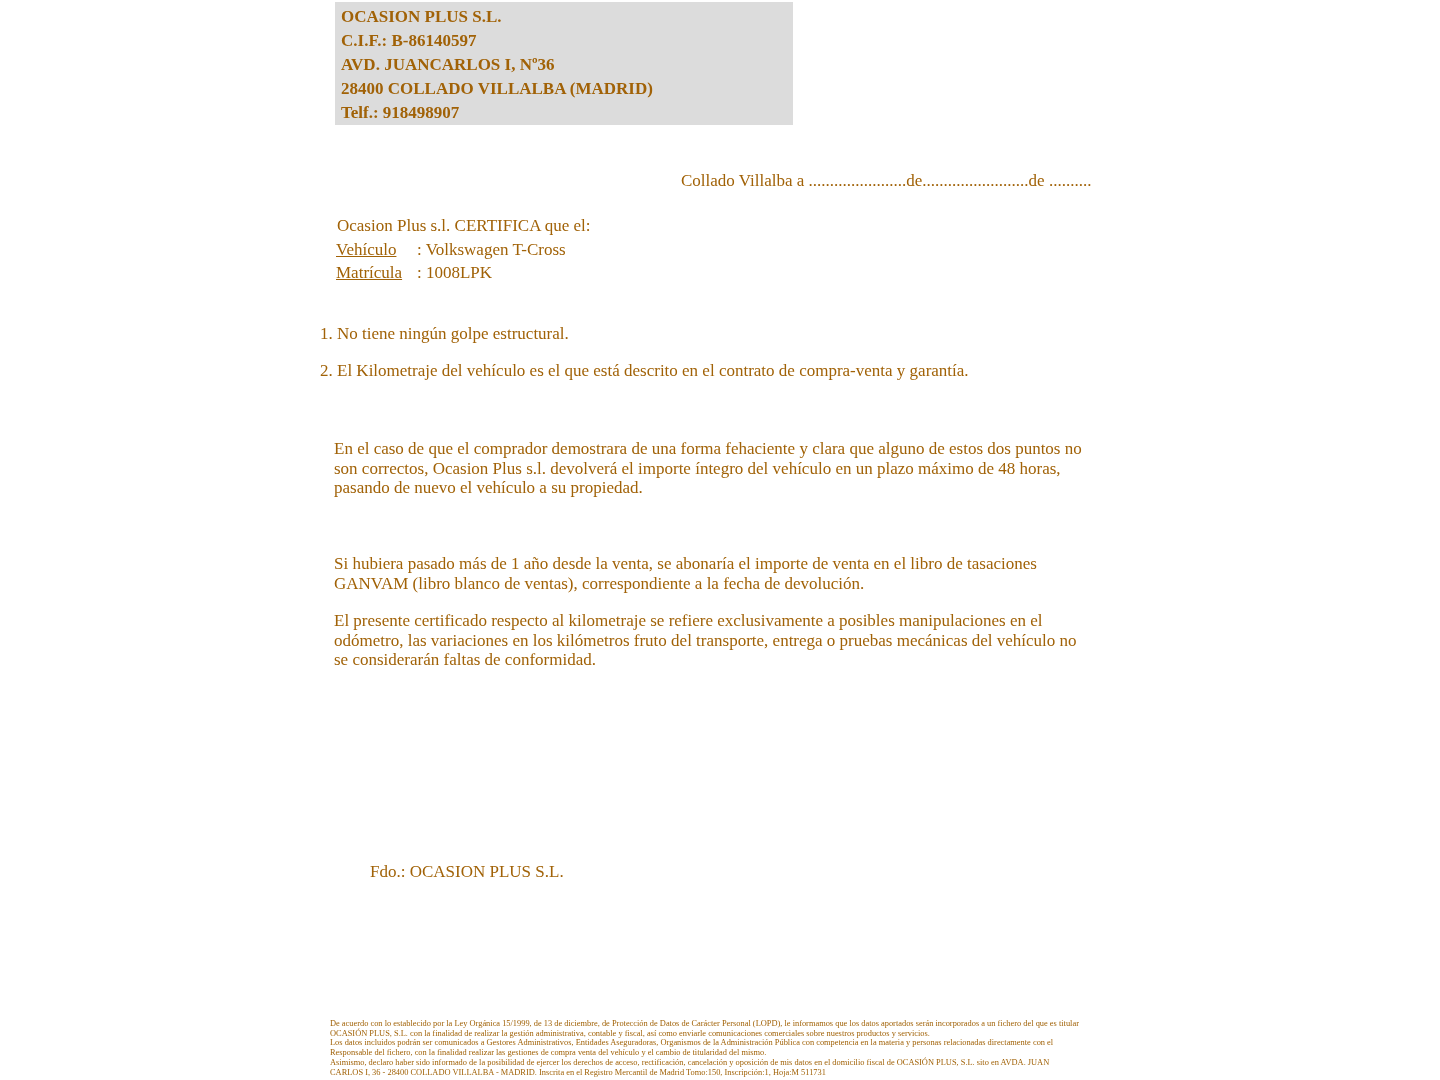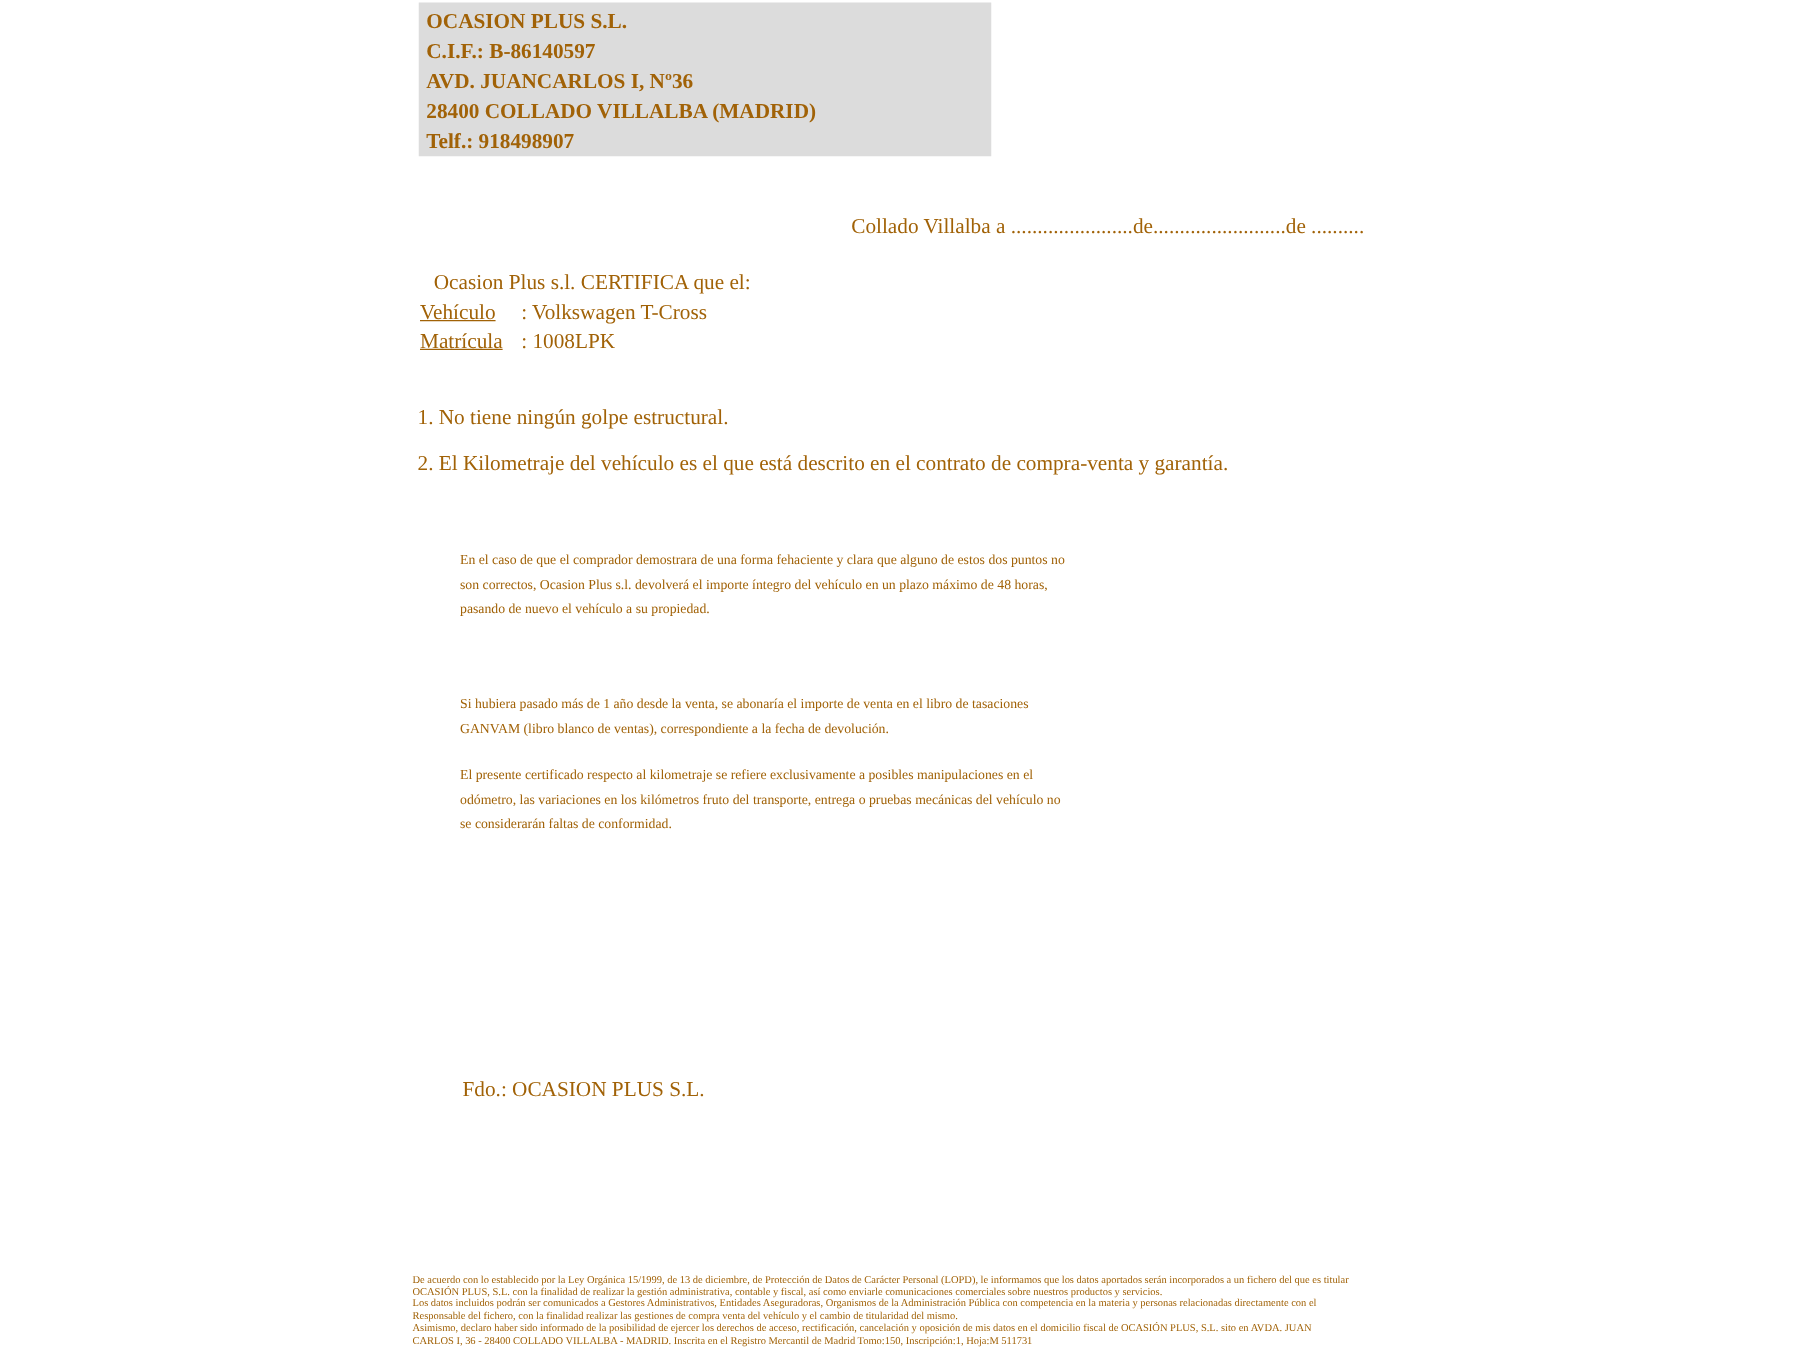--- a/index.html
+++ b/index.html
@@ -41,53 +41,51 @@
     line-height: 20px;
     white-space: pre;
   }
   .cert-intro {
     position: absolute;
     left: 337px;
     top: 216px;
     font-size: 17px;
     line-height: 20px;
     white-space: pre;
-    margin-left: 10px;
   }
   .cert-field {
     position: absolute;
     left: 336px;
     font-size: 17px;
     line-height: 20px;
     white-space: pre;
   }
   .cert-field.f0 { top: 240px; }
   .cert-field.f1 { top: 263px; }
   .cert-label {
     display: inline-block;
     width: 81px;
     text-decoration: underline;
   }
   .point {
     position: absolute;
-    left: 334px;
+    left: 320px;
     font-size: 17px;
     line-height: 19.5px;
     white-space: pre;
     text-align: center;
   }
   .point.p0 { top: 324px; }
   .point.p1 { top: 361px; }
   .para {
     position: absolute;
     left: 334px;
-    font-size: 11px;
+    font-size: 17px;
     line-height: 19.5px;
     white-space: pre;
-    margin-left: 34px;
   }
   .para.pa0 { top: 439px; }
   .para.pa1 { top: 513px; }
   .para.pa2 { top: 554px; }
   .para.pa3 { top: 611px; }
   .signature {
     position: absolute;
     left: 334px;
     top: 862px;
     font-size: 17px;

